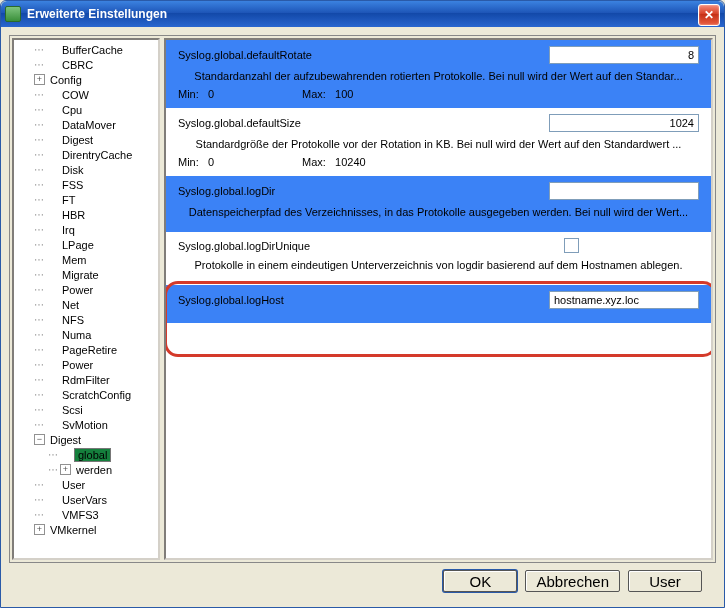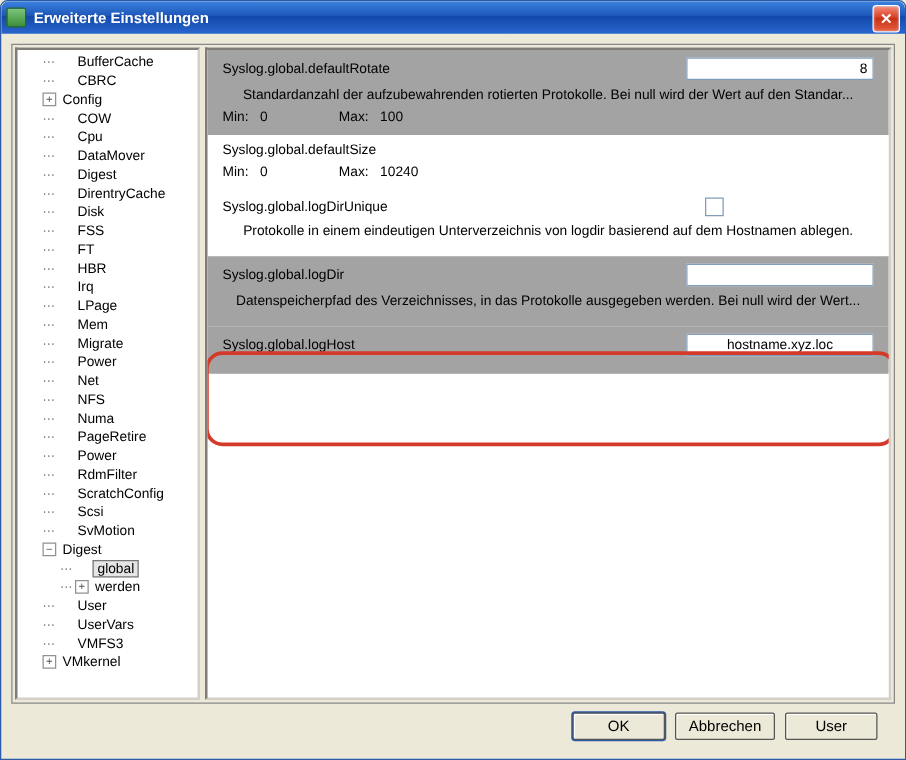--- a/index.html
+++ b/index.html
@@ -105,21 +105,21 @@
     color:#888;
     margin-right:3px;
     font-size:10px;
     letter-spacing:-1px;
   }
   .tree-item .label {
     padding: 0 2px;
     cursor: default;
   }
   .tree-item .label.selected {
-    background:#e5e5e5;
+    background:#15803d;
     border: 1px solid #777;
     padding: 0 3px;
   }
   .indent-1 { padding-left: 18px; }
   .indent-2 { padding-left: 32px; }
 
   
   .tree-panel::-webkit-scrollbar { width: 16px; }
   .tree-panel::-webkit-scrollbar-track { background:#ece9d8; border-left:1px solid #bbb;}
   .tree-panel::-webkit-scrollbar-thumb { background: linear-gradient(to right,#d6e6ff,#a9c6f5); border:1px solid #6f8fbf; border-radius:2px; }
@@ -128,55 +128,55 @@
     flex: 1;
     margin: 2px;
     border: 2px inset #d4d0c8;
     background: #fff;
     overflow: hidden;
     position: relative;
   }
   .setting {
     padding: 6px 12px 8px 12px;
   }
-  .setting.alt { background: #a3a3a3; }
+  .setting.alt { background: #3b82f6; }
   .setting .row1 {
     display: flex;
     align-items: center;
     justify-content: space-between;
     padding-bottom: 6px;
   }
   .setting .name { color:#000; }
   .setting .value-input {
     width: 150px;
     height: 18px;
     border: 1px solid #7f9db9;
     background:#fff;
     text-align: right;
     padding: 0 4px;
     font-family: inherit;
     font-size: 11px;
     box-sizing: border-box;
   }
-  .setting .value-input.left { text-align:center; }
+  .setting .value-input.left { text-align:left; }
   .setting .checkbox {
     width:13px;height:13px;border:1px solid #7f9db9;background:#fff;
     margin-right:120px;
   }
   .setting .desc {
     color:#000;
     white-space: nowrap;
     overflow: hidden;
     text-overflow: ellipsis;
     padding-bottom: 6px;
     text-align: center;
   }
   .setting .minmax {
     display:flex;
-    gap:57px;
+    gap:88px;
     color:#000;
   }
   .highlight {
     position: absolute;
     border: 3px solid #d43a2a;
     border-radius: 14px;
     pointer-events: none;
   }
 
   .footer {
@@ -187,21 +187,21 @@
     gap:8px;
     padding-right:14px;
   }
   .btn {
     min-width:74px;
     height:22px;
     background:#ece9d8;
     border:1px solid #555;
     border-radius:2px;
     font-family:inherit;
-    font-size:12px;
+    font-size:15px;
     padding: 0 10px;
     box-shadow: inset 1px 1px 0 #fff;
   }
   .btn.default {
     box-shadow: 0 0 0 1px #2a5aa8, inset 1px 1px 0 #fff;
   }
 </style>
 </head>
 <body>
 
@@ -390,39 +390,41 @@
             </div>
             <div class="desc">Standardanzahl der aufzubewahrenden rotierten Protokolle. Bei null wird der Wert auf den Standar...</div>
             <div class="minmax">
               <span><span>Min:</span>&nbsp;&nbsp;&nbsp;<span>0</span></span>
               <span><span>Max:</span>&nbsp;&nbsp;&nbsp;<span>100</span></span>
             </div>
           </div>
           <div class="setting">
             <div class="row1">
               <span class="name">Syslog.global.defaultSize</span>
-            </div>
+              <input class="value-input" value="1024" style="">
+            </div>
+            <div class="desc">Standardgröße der Protokolle vor der Rotation in KB. Bei null wird der Wert auf den Standardwert ...</div>
             <div class="minmax">
               <span><span>Min:</span>&nbsp;&nbsp;&nbsp;<span>0</span></span>
               <span><span>Max:</span>&nbsp;&nbsp;&nbsp;<span>10240</span></span>
             </div>
+          </div>
+          <div class="setting alt">
+            <div class="row1">
+              <span class="name">Syslog.global.logDir</span>
+              <input class="value-input left" style="">
+            </div>
+            <div class="desc">Datenspeicherpfad des Verzeichnisses, in das Protokolle ausgegeben werden. Bei null wird der Wert...</div>
           </div>
           <div class="setting">
             <div class="row1">
               <span class="name">Syslog.global.logDirUnique</span>
               <div class="checkbox"></div>
             </div>
             <div class="desc">Protokolle in einem eindeutigen Unterverzeichnis von logdir basierend auf dem Hostnamen ablegen.</div>
-          </div>
-          <div class="setting alt">
-            <div class="row1">
-              <span class="name">Syslog.global.logDir</span>
-              <input class="value-input left" style="">
-            </div>
-            <div class="desc">Datenspeicherpfad des Verzeichnisses, in das Protokolle ausgegeben werden. Bei null wird der Wert...</div>
           </div>
           <div class="setting alt">
             <div class="row1">
               <span class="name">Syslog.global.logHost</span>
               <input class="value-input left" value="hostname.xyz.loc" style="">
             </div>
           </div>
           <div class="highlight" style="left: -2px; top: 241px; width: 547px; height: 70px;"></div>
         </div>
     </div>

